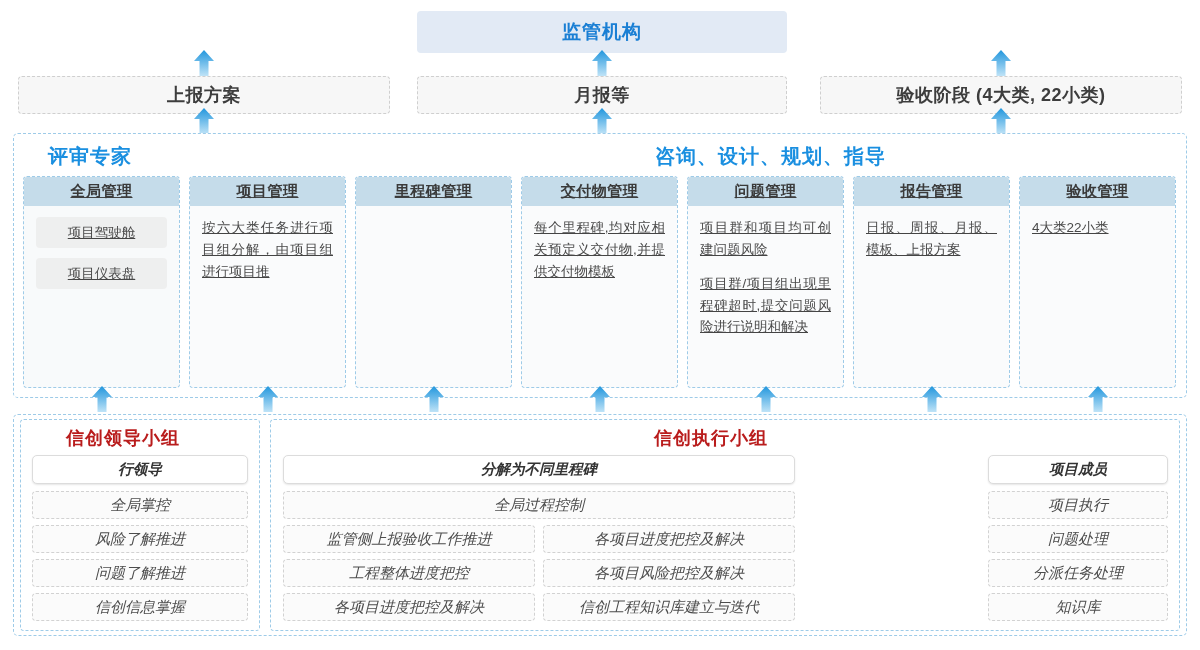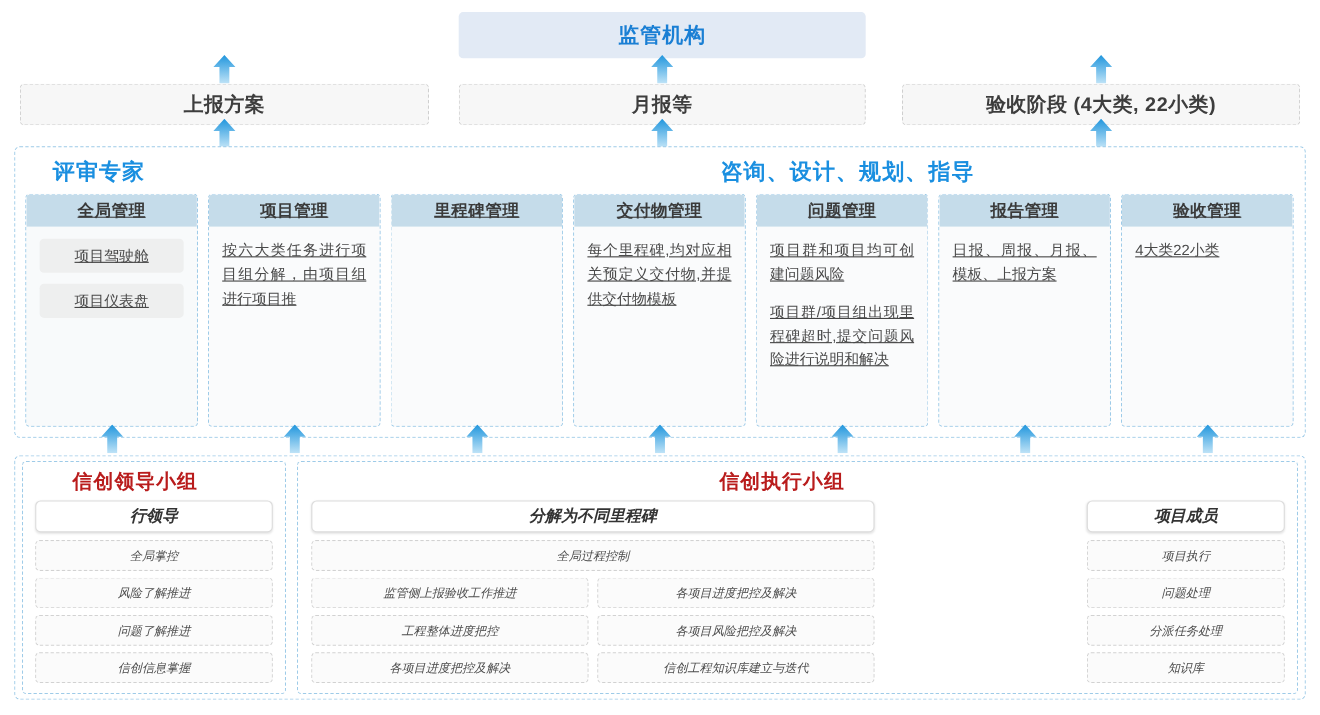--- a/index.html
+++ b/index.html
@@ -96,21 +96,21 @@
   .rolehead{
     background:#ffffff;border:1px solid #dcdcdc;border-radius:5px;
     height:27px;display:flex;align-items:center;justify-content:center;
     font-size:14.5px;font-weight:bold;color:#333;
     box-shadow:0 1px 2px rgba(0,0,0,.10);
     margin-bottom:7px;
   }
   .task{
     border:1px dashed #d2d2d2;border-radius:4px;background:#fbfbfb;
     height:26px;display:flex;align-items:center;justify-content:center;
-    font-size:11px;color:#4d4d4d;margin-bottom:6px;
+    font-size:15px;color:#4d4d4d;margin-bottom:6px;
   }
   .task:last-child{margin-bottom:0;}
   .row2{display:flex;gap:8px;}
   .row2 > .task{flex:1;margin-bottom:6px;}
 </style>
 </head>
 <body>
 
 <div class="canvas">
 

